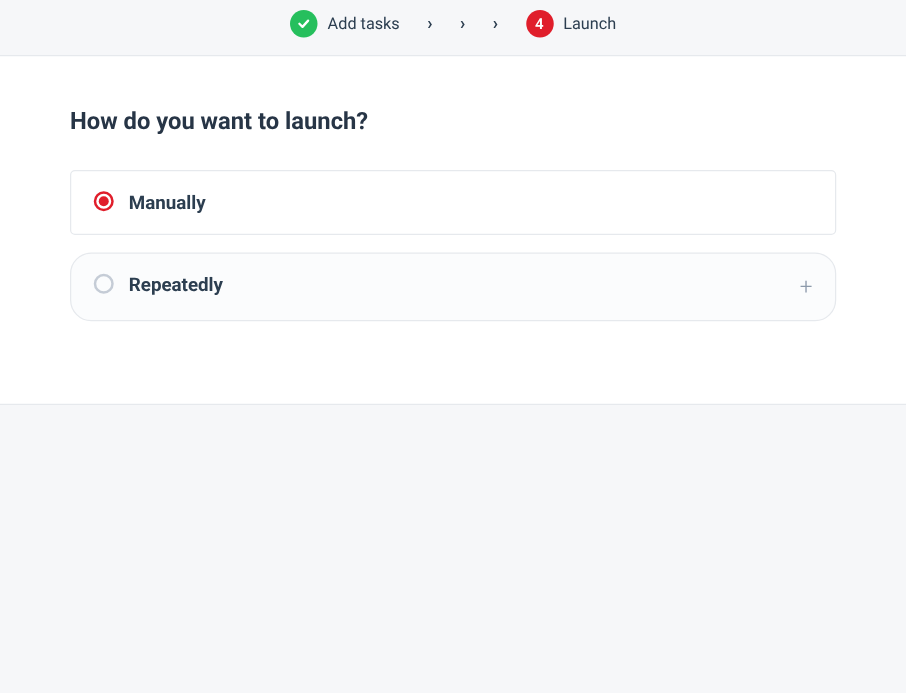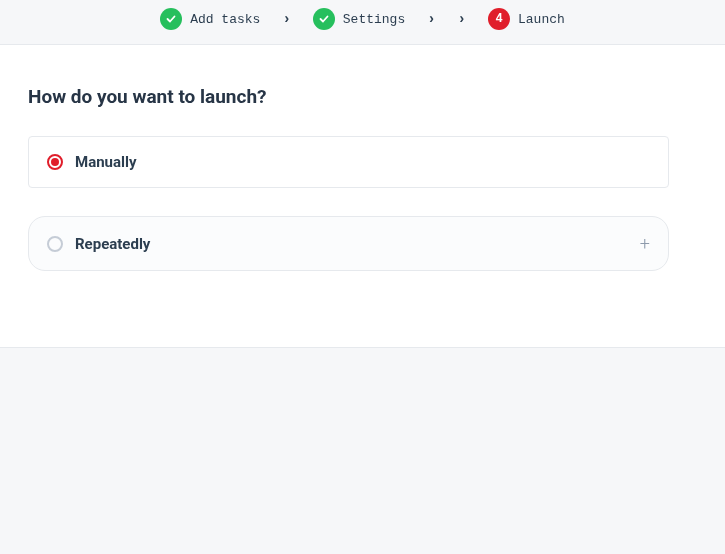--- a/index.html
+++ b/index.html
@@ -13,21 +13,20 @@
       width: 725px;
       height: 554px;
       overflow: hidden;
     }
     .stepper {
       display: flex;
       align-items: center;
       justify-content: center;
       padding: 8px 0 14px 0;
       gap: 22px;
-      font-family: Liberation Mono, monospace;
     }
     .step {
       display: flex;
       align-items: center;
       gap: 8px;
       cursor: pointer;
     }
     .step-badge {
       width: 22px;
       height: 22px;
@@ -51,36 +50,35 @@
     }
     .step-chevron {
       color: #2c3e50;
       font-size: 14px;
       font-weight: 700;
     }
     .panel {
       background: #ffffff;
       border-top: 1px solid #e6e9ed;
       border-bottom: 1px solid #e6e9ed;
-      padding: 40px 56px 48px 28px;
+      padding: 40px 56px 48px 56px;
       min-height: 280px;
     }
     .panel-title {
       font-size: 19px;
       font-weight: 700;
       color: #273546;
       margin-bottom: 28px;
     }
     .option {
       border: 1px solid #e6e9ed;
       border-radius: 4px;
       padding: 16px 18px;
-      margin-bottom: 28px;
+      margin-bottom: 14px;
       display: flex;
-      align-items: center;
       gap: 12px;
       cursor: pointer;
       background: #fff;
     }
     .option.unselected {
       background: #fbfcfd;
       border-radius: 17px;
     }
     .radio {
       width: 16px;
@@ -124,28 +122,20 @@
   <div class="step">
     <div class="step-badge complete">
       <svg class="check-svg" width="10" height="10" viewBox="0 0 10 10">
           <path d="M1.5 5 L4 7.5 L8.5 2.5" stroke="#fff" stroke-width="1.8" fill="none" stroke-linecap="round" stroke-linejoin="round"></path>
         </svg>
     </div>
     <span class="step-label">Add tasks</span>
   </div>
   <span class="step-chevron">›</span>
 
-  <div class="step">
-    <div class="step-badge complete">
-      <svg class="check-svg" width="10" height="10" viewBox="0 0 10 10">
-          <path d="M1.5 5 L4 7.5 L8.5 2.5" stroke="#fff" stroke-width="1.8" fill="none" stroke-linecap="round" stroke-linejoin="round"></path>
-        </svg>
-    </div>
-    <span class="step-label">Settings</span>
-  </div>
   <span class="step-chevron">›</span>
 
   <span class="step-chevron">›</span>
 
   <div class="step">
     <div class="step-badge current">4</div>
     <span class="step-label">Launch</span>
   </div>
 </div>
 

